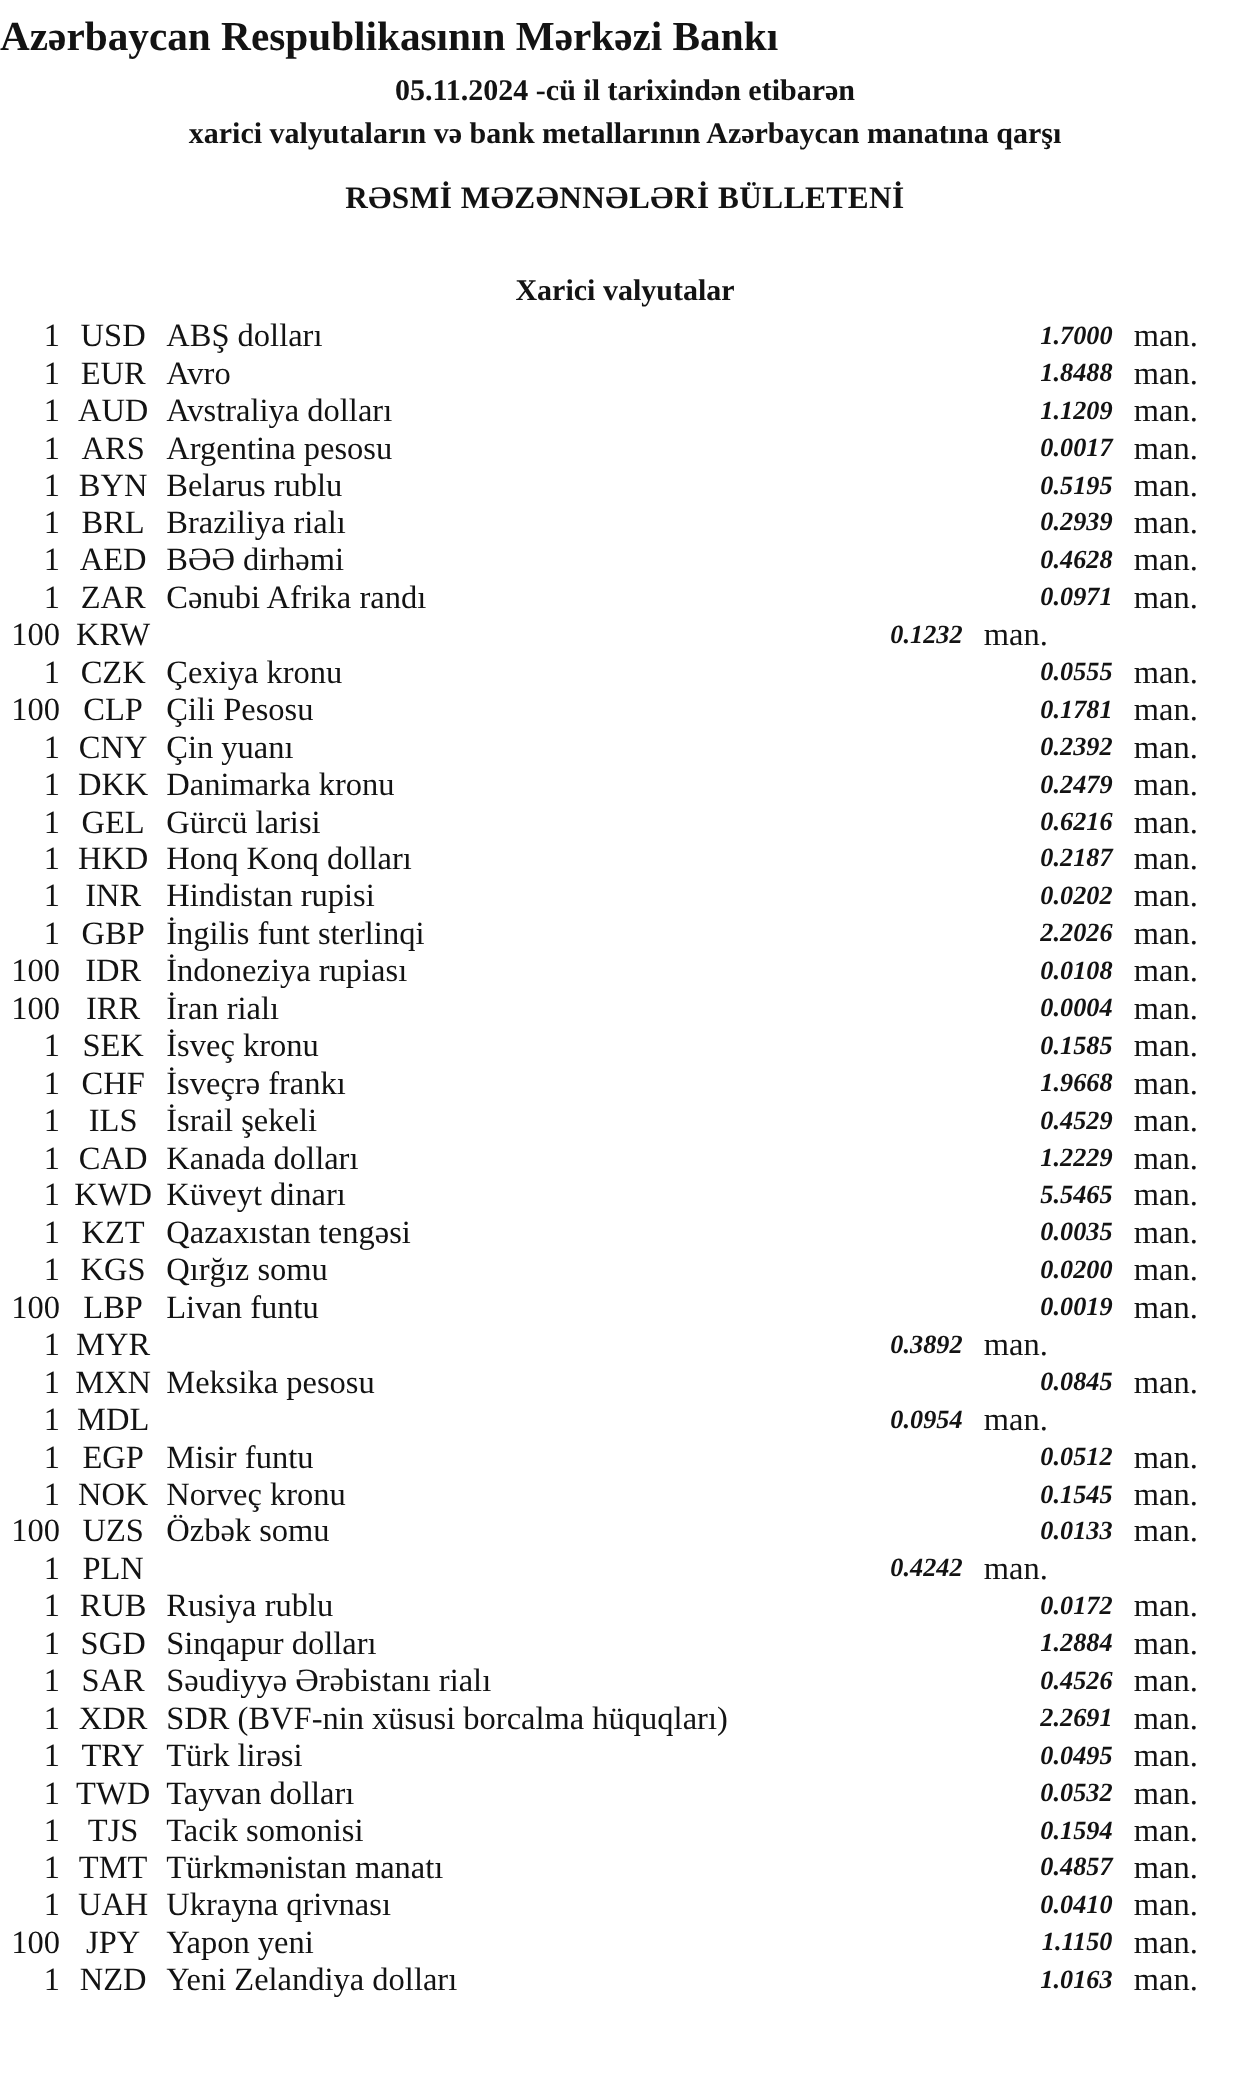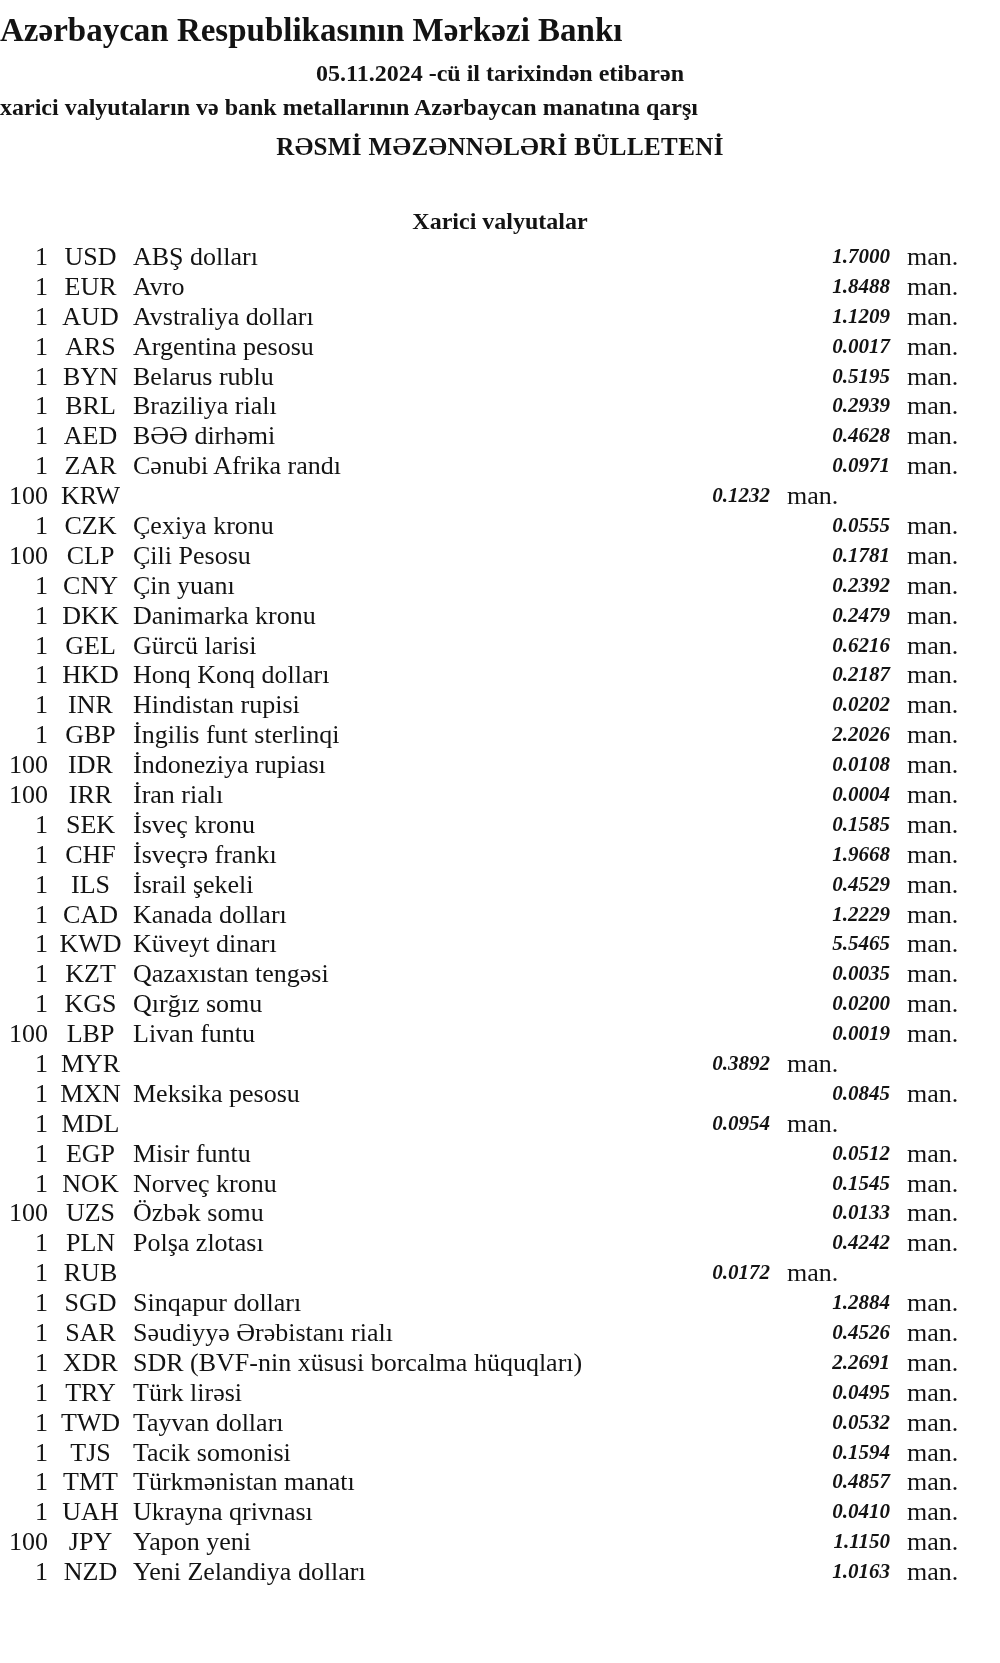--- a/index.html
+++ b/index.html
@@ -23,29 +23,30 @@
     font-size: 33px;
     line-height: 1.12;
   }
   .date-line {
     text-align: center;
     font-weight: bold;
     font-size: 24px;
     margin-top: 11px;
   }
   .subtitle-line {
+    text-align: center;
     font-weight: bold;
     font-size: 24px;
     margin-top: 7px;
   }
   .bulletin-title {
     text-align: center;
     font-weight: bold;
     font-size: 25px;
-    margin-top: 12px;
+    margin-top: 24px;
     letter-spacing: 0.4px;
   }
   .section-title {
     text-align: center;
     font-weight: bold;
     font-size: 24px;
     margin-top: 47px;
   }
   .rates-table {
     margin-top: 7px;
@@ -316,27 +317,27 @@
       <div class="row">
         <span class="qty">100</span>
         <span class="code">UZS</span>
         <span class="name">Özbək somu</span>
         <span class="rate">0.0133</span>
         <span class="man">man.</span>
       </div>
       <div class="row">
         <span class="qty">1</span>
         <span class="code">PLN</span>
-        <span class="name">Polşa zlotası</span>
         <span class="rate">0.4242</span>
         <span class="man">man.</span>
       </div>
       <div class="row">
         <span class="qty">1</span>
         <span class="code">RUB</span>
+        <span class="name">Rusiya rublu</span>
         <span class="rate">0.0172</span>
         <span class="man">man.</span>
       </div>
       <div class="row">
         <span class="qty">1</span>
         <span class="code">SGD</span>
         <span class="name">Sinqapur dolları</span>
         <span class="rate">1.2884</span>
         <span class="man">man.</span>
       </div>

